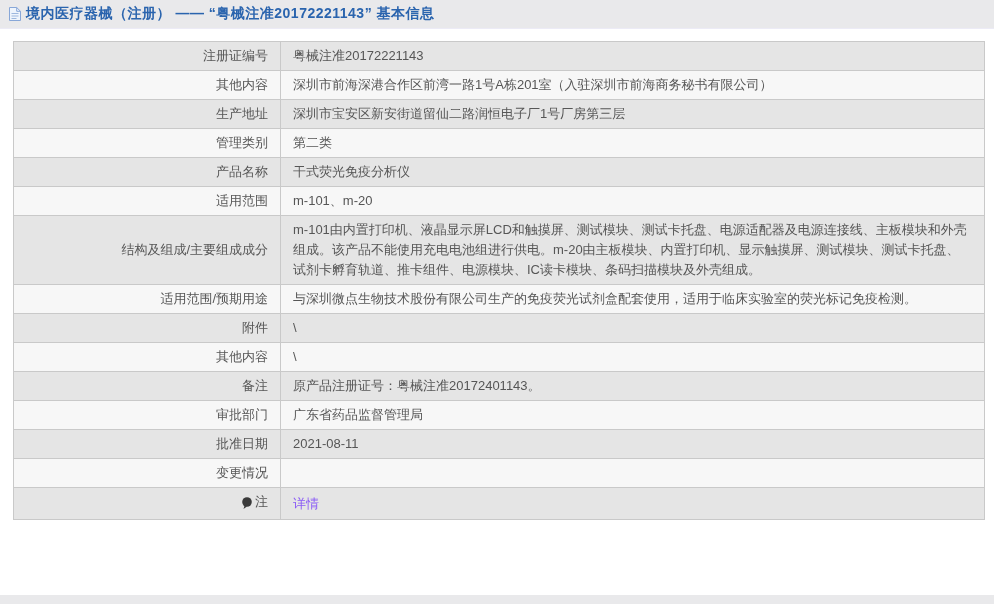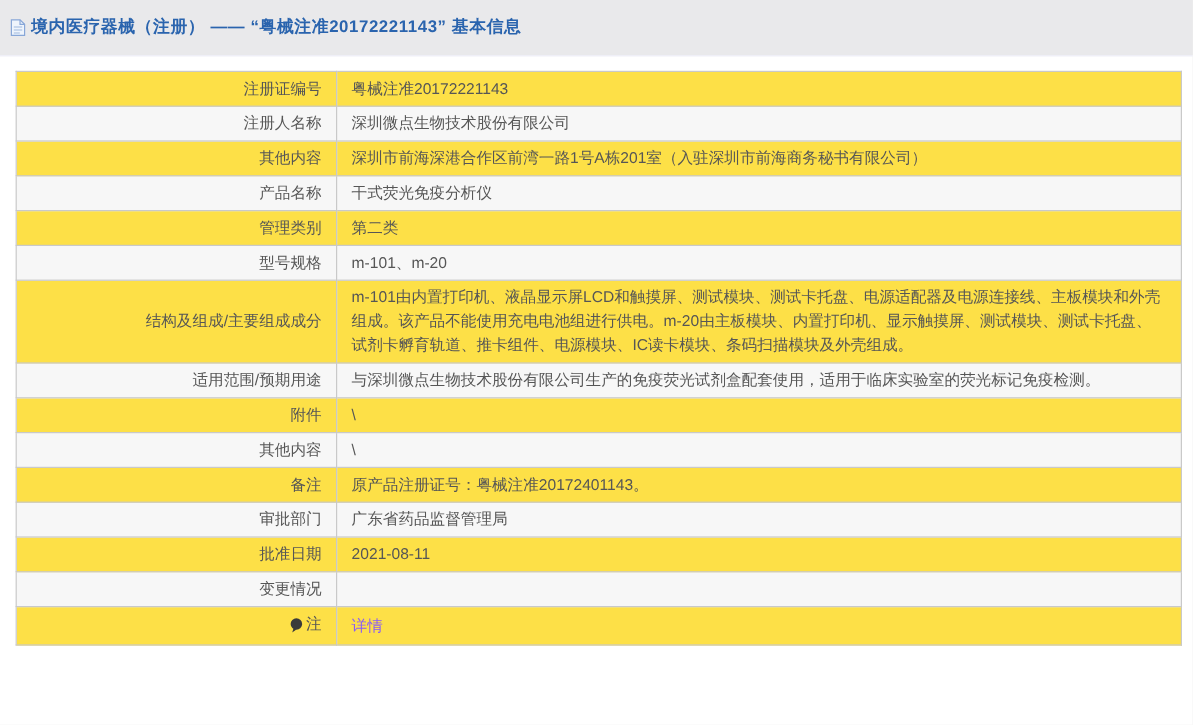--- a/index.html
+++ b/index.html
@@ -4,21 +4,21 @@
 <style>
   * { margin:0; padding:0; box-sizing:border-box; }
   html,body { width:994px; height:604px; overflow:hidden; }
   body {
     background:#e9e9eb;
     font-family:"Liberation Sans","DejaVu Sans",sans-serif;
     color:#555;
   }
   
   .header {
-    height:46px;
+    height:28px;
     display:flex;
     align-items:center;
     padding-left:8px;
     background:#e9e9eb;
   }
   .header .doc-icon { display:inline-flex; margin-right:4px; }
   .header .title {
     color:#2a64ae;
     font-size:14px;
     font-weight:bold;
@@ -38,21 +38,21 @@
     border-collapse:collapse;
     table-layout:fixed;
     font-size:13px;
   }
   table.info tr:nth-child(even) td { background:#f7f7f7; }
   table.info td {
     border:1px solid #c9c9c9;
     vertical-align:middle;
     line-height:20px;
     padding:4px 12px;
-    background:#fde047;
+    background:#e5e5e5;
     color:#565656;
   }
   td.label {
     width:267px;
     text-align:right;
     color:#595959;
     padding-right:13px;
   }
   td.value { text-align:left; padding-left:13px; word-break:break-all;margin-left:41px; }
   .note-label { display:inline-flex; align-items:center; gap:2px; }
@@ -78,37 +78,37 @@
 </div>
 
 <div class="panel">
   <table class="info">
     <tbody>
       <tr>
         <td class="label">注册证编号</td>
         <td class="value">粤械注准20172221143</td>
       </tr>
       <tr>
-        <td class="label">注册人名称</td>
-        <td class="value">深圳微点生物技术股份有限公司</td>
+        <td class="label">其他内容</td>
+        <td class="value">深圳市前海深港合作区前湾一路1号A栋201室（入驻深圳市前海商务秘书有限公司）</td>
       </tr>
       <tr>
-        <td class="label">其他内容</td>
-        <td class="value">深圳市前海深港合作区前湾一路1号A栋201室（入驻深圳市前海商务秘书有限公司）</td>
+        <td class="label">生产地址</td>
+        <td class="value">深圳市宝安区新安街道留仙二路润恒电子厂1号厂房第三层</td>
+      </tr>
+      <tr>
+        <td class="label">管理类别</td>
+        <td class="value">第二类</td>
       </tr>
       <tr>
         <td class="label">产品名称</td>
         <td class="value">干式荧光免疫分析仪</td>
       </tr>
       <tr>
-        <td class="label">管理类别</td>
-        <td class="value">第二类</td>
-      </tr>
-      <tr>
-        <td class="label">型号规格</td>
+        <td class="label">适用范围</td>
         <td class="value">m-101、m-20</td>
       </tr>
       <tr>
         <td class="label">结构及组成/主要组成成分</td>
         <td class="value">m-101由内置打印机、液晶显示屏LCD和触摸屏、测试模块、测试卡托盘、电源适配器及电源连接线、主板模块和外壳组成。该产品不能使用充电电池组进行供电。m-20由主板模块、内置打印机、显示触摸屏、测试模块、测试卡托盘、试剂卡孵育轨道、推卡组件、电源模块、IC读卡模块、条码扫描模块及外壳组成。</td>
       </tr>
       <tr>
         <td class="label">适用范围/预期用途</td>
         <td class="value">与深圳微点生物技术股份有限公司生产的免疫荧光试剂盒配套使用，适用于临床实验室的荧光标记免疫检测。</td>
       </tr>

